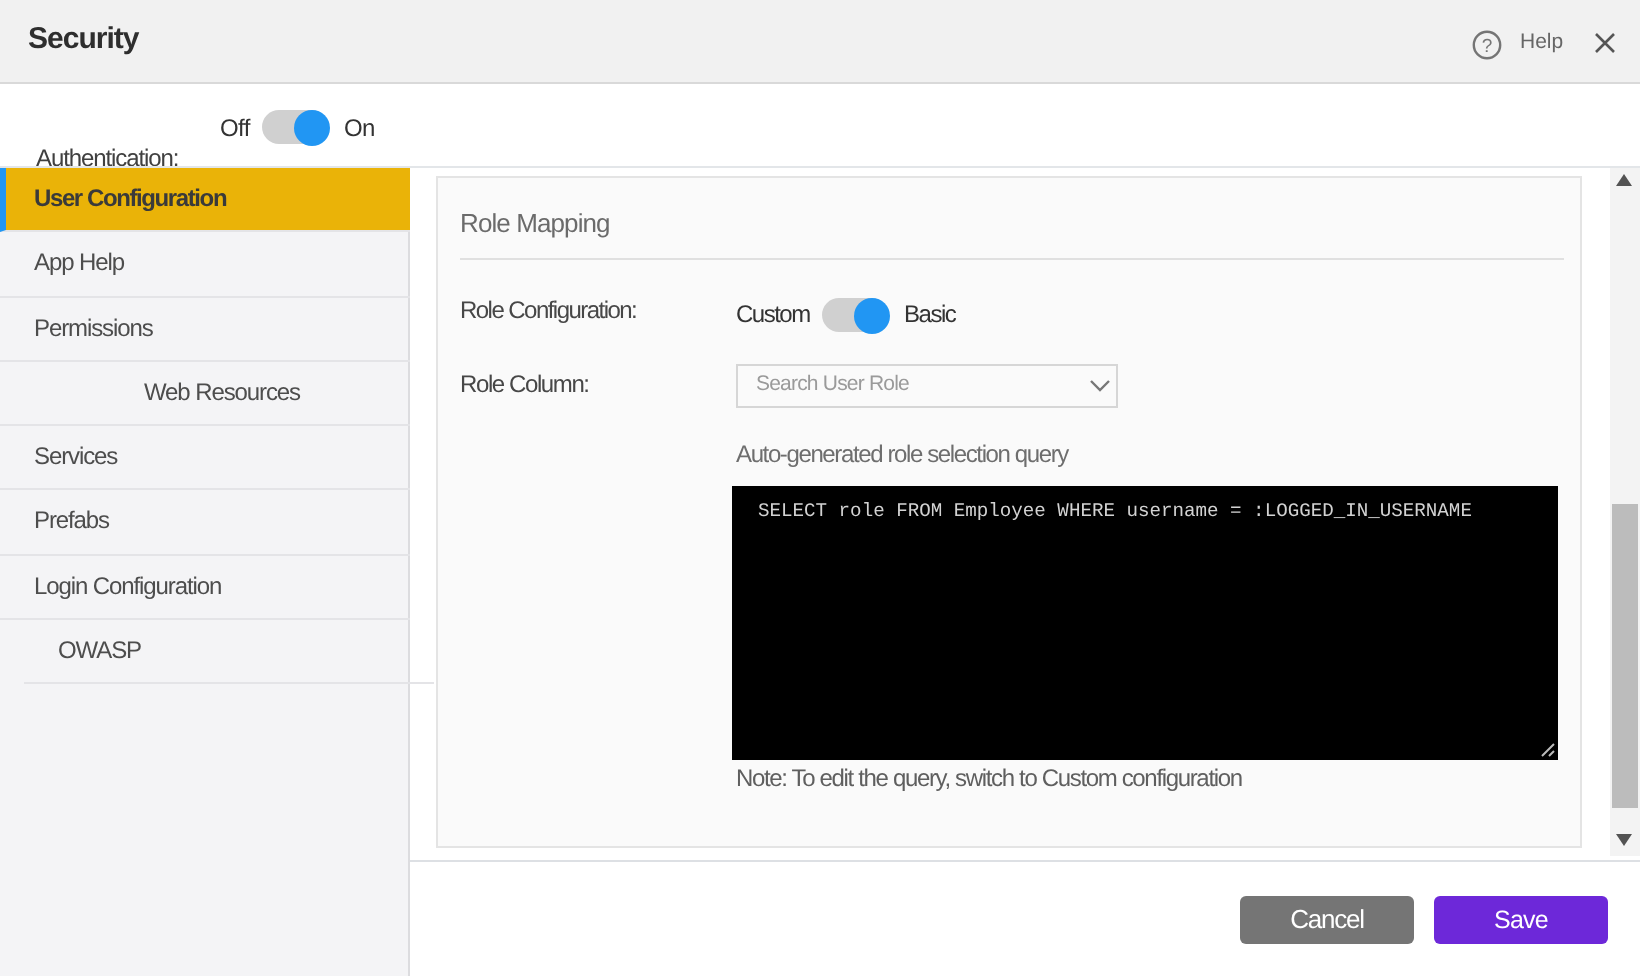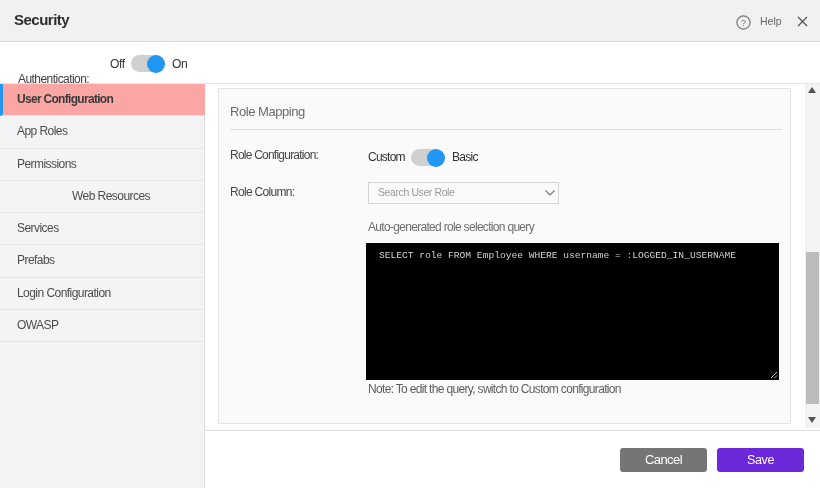--- a/index.html
+++ b/index.html
@@ -20,21 +20,21 @@
 .ontxt { left:172px; top:57px; font-size:12px; color:#333; letter-spacing:-0.3px; }
 .authline { left:0; top:83px; width:820px; height:1px; background:#e3e6e9; }
 
 
 .toggle { width:33px; height:17px; background:#d0d0d0; border-radius:9px; }
 .toggle .knob { position:absolute; right:-1px; top:-0.5px; width:18px; height:18px; background:#2196f3; border-radius:50%; }
 
 
 .sidebar { left:0; top:84px; width:205px; height:404px; background:#f4f4f6; border-right:1px solid #dcdcdf; }
 .sideitem { position:absolute; left:0; width:205px; height:32.3px; border-bottom:1px solid #e4e4e7; font-size:12px; color:#4d4d4d; line-height:31px; padding-left:17px; letter-spacing:-0.55px; }
-.sideitem.active { background:#fca5a5; border-left:3px solid #2196f3; color:#3a3a3a; padding-left:14px; letter-spacing:-0.7px; font-weight:bold; }
+.sideitem.active { background:#eab308; border-left:3px solid #2196f3; color:#3a3a3a; padding-left:14px; letter-spacing:-0.7px; font-weight:bold; }
 
 
 .panel { left:218px; top:88px; width:573px; height:336px; background:#fafafa; border:1px solid #e4e4e4; }
 .paneltitle { left:230px; top:104px; font-size:13px; color:#6b6b6b; letter-spacing:-0.45px; }
 .panelhr { left:230px; top:129px; width:552px; height:1px; background:#e0e0e0; }
 
 .rowlabel { font-size:12px; color:#474747; }
 .lbl-roleconf { left:230px; top:148px; letter-spacing:-0.77px; }
 .custom { left:368px; top:150px; font-size:12px; color:#333; letter-spacing:-0.75px; }
 .basic { left:452px; top:150px; font-size:12px; color:#333; letter-spacing:-0.74px; }
@@ -78,27 +78,27 @@
 <div class="abs authlabel">Authentication:</div>
 <div class="abs offtxt">Off</div>
 <div class="abs toggle" style="left:131px; top:55px;">
     <div class="knob"></div>
   </div>
 <div class="abs ontxt">On</div>
 <div class="abs authline"></div>
 
 <div class="abs sidebar"></div>
 <div class="abs sideitem active" style="top:84px;">User Configuration</div>
-<div class="abs sideitem" style="top:116.3px;">App Roles</div>
+<div class="abs sideitem" style="top:116.3px;">App Help</div>
 <div class="abs sideitem" style="top:148.6px;">Permissions</div>
 <div class="abs sideitem" style="top:180.9px;text-align:center;">Web Resources</div>
 <div class="abs sideitem" style="top:213.2px;">Services</div>
 <div class="abs sideitem" style="top:245.4px;">Prefabs</div>
 <div class="abs sideitem" style="top:277.7px;">Login Configuration</div>
-<div class="abs sideitem" style="top:310px;">OWASP</div>
+<div class="abs sideitem" style="top:310px;margin-left:12px;">OWASP</div>
 
 <div class="abs panel"></div>
 <div class="abs paneltitle">Role Mapping</div>
 <div class="abs panelhr"></div>
 
 <div class="abs rowlabel lbl-roleconf">Role Configuration:</div>
 <div class="abs custom">Custom</div>
 <div class="abs toggle" style="left:411px; top:149px;">
     <div class="knob"></div>
   </div>

